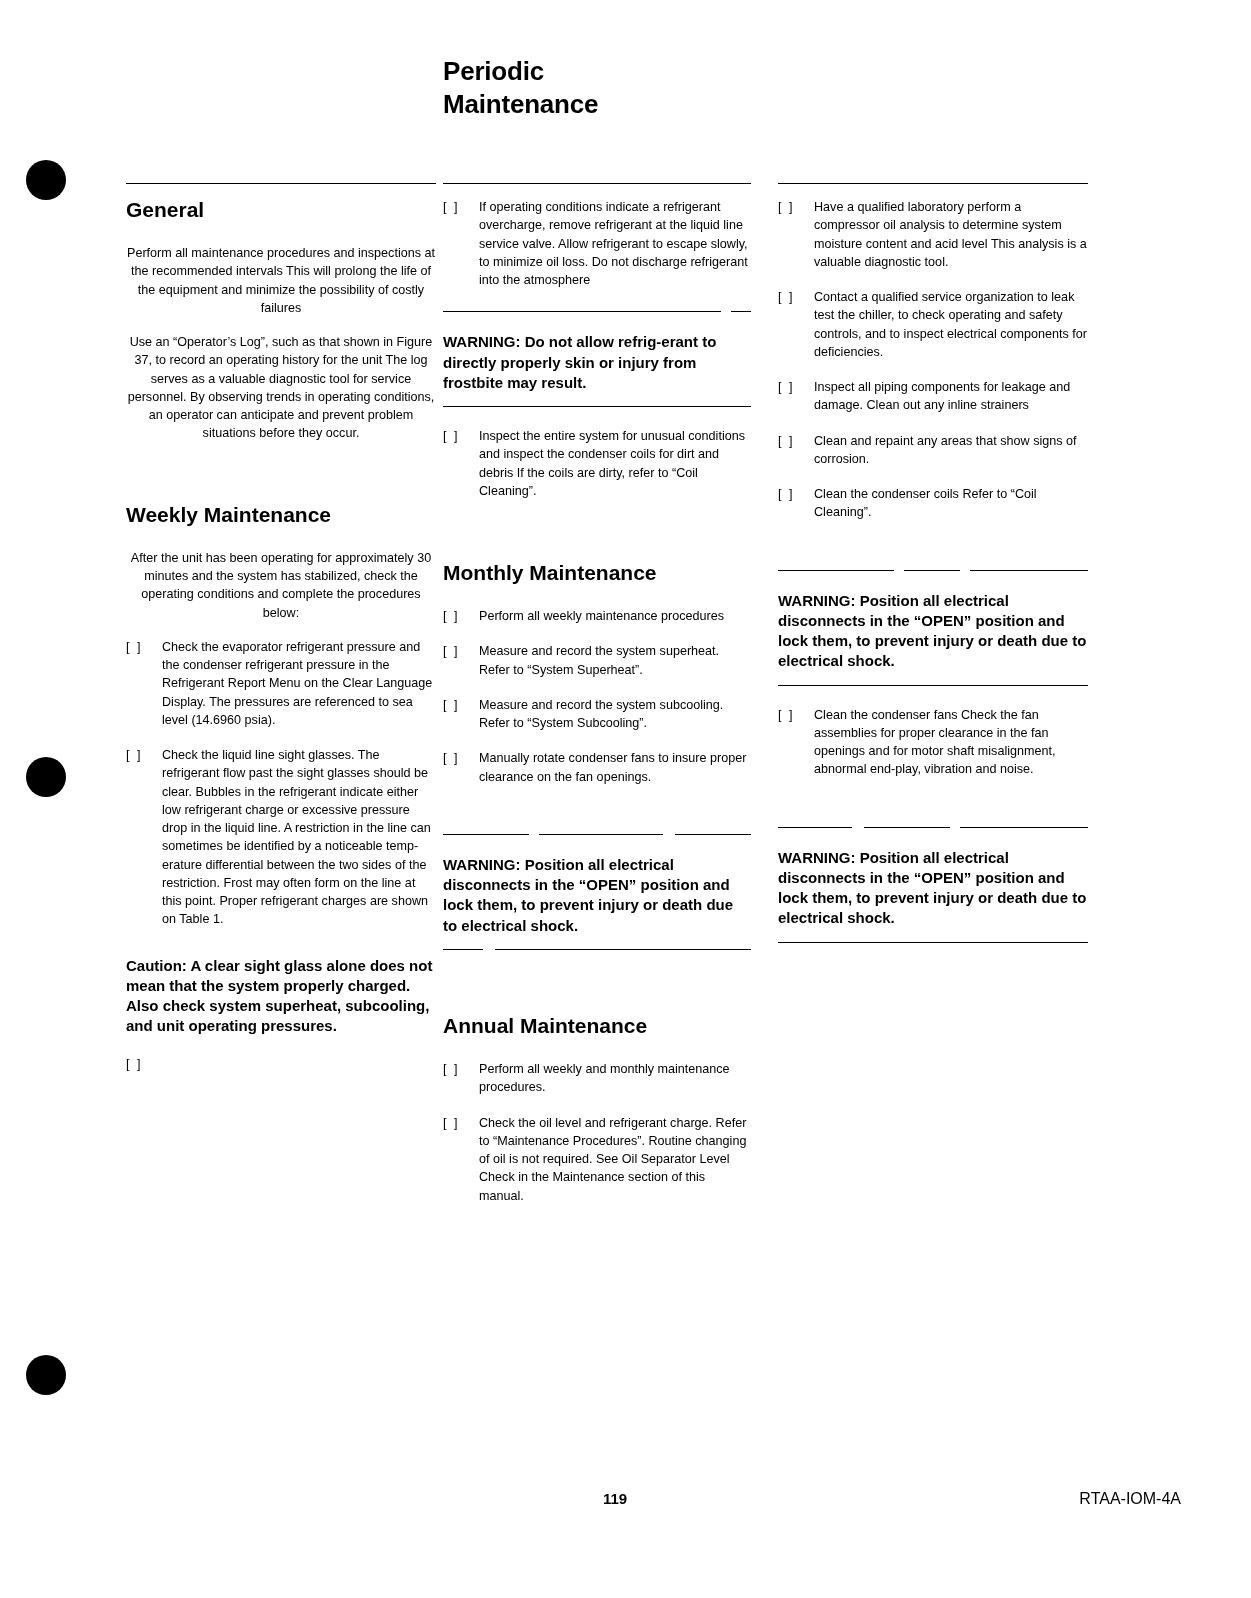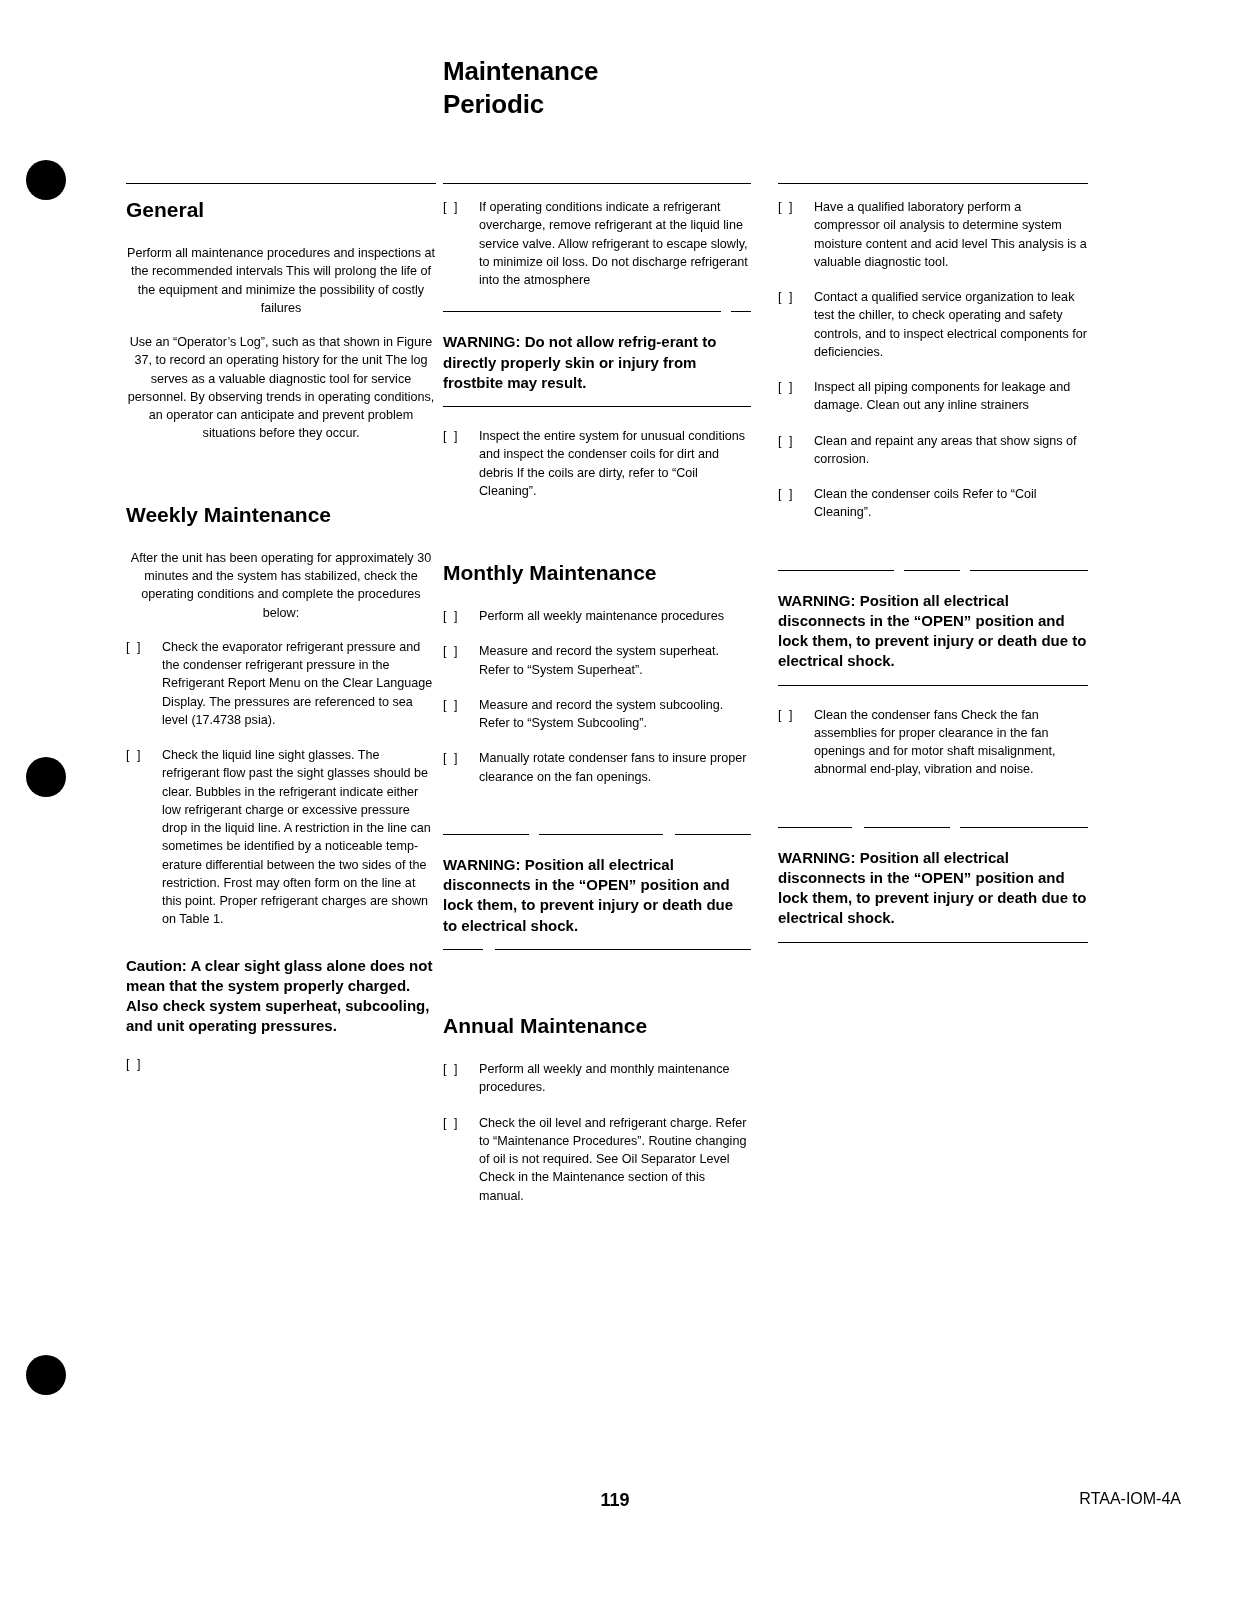--- a/index.html
+++ b/index.html
@@ -121,38 +121,38 @@
   .spacer-md { height: 20px; }
   .spacer-sm { height: 10px; }
 
   
   .footer-page {
     position: absolute;
     left: 0;
     top: 1490px;
     width: 1230px;
     text-align: center;
-    font-size: 18px;
+    font-size: 15px;
     font-weight: bold;
   }
   .footer-code {
     position: absolute;
     right: 70px;
     top: 1490px;
     font-size: 16px;
   }
 </style>
 </head>
 <body>
 
 <div class="page">
 
   <div class="page-header">
+    <div class="title-line">Periodic</div>
     <div class="title-line">Maintenance</div>
-    <div class="title-line">Periodic</div>
   </div>
 
   <div class="margin-dot dot1"></div>
   <div class="margin-dot dot2"></div>
   <div class="margin-dot dot3"></div>
 
   <div class="col col1">
     <div class="rule"></div>
 
     <h2 class="section-title tight">General</h2>
@@ -161,21 +161,21 @@
     <p class="body">Use an “Operator’s Log”, such as that shown in Figure 37, to record an operating history for the unit  The log serves as a valuable diagnostic tool for service personnel.  By observing trends in operating conditions, an operator can anticipate and prevent problem situations before they occur.</p>
 
     <div class="spacer-lg"></div>
 
     <h2 class="section-title">Weekly Maintenance</h2>
 
     <p class="body">After the unit has been operating for approximately 30 minutes and the system has stabilized, check the operating conditions and complete the procedures below:</p>
 
     <div class="cb-item">
       <span class="cb">[ ]</span>
-      <span>Check the evaporator refrigerant pressure and the condenser refrigerant pressure in the Refrigerant Report Menu on the Clear Language Display.  The pressures are referenced to sea level (17.4738 psia).</span>
+      <span>Check the evaporator refrigerant pressure and the condenser refrigerant pressure in the Refrigerant Report Menu on the Clear Language Display.  The pressures are referenced to sea level (14.6960 psia).</span>
     </div>
 
     <div class="cb-item">
       <span class="cb">[ ]</span>
       <span>Check the liquid line sight glasses. The refrigerant flow past the sight glasses should be clear.  Bubbles in the refrigerant indicate either low refrigerant charge or excessive pressure drop in the liquid line.  A restriction in the line can sometimes be identified by a noticeable temp-erature differential between the two sides of the restriction.  Frost may often form on the line at this point. Proper refrigerant charges are shown on Table 1.</span>
     </div>
 
     <div class="spacer-sm"></div>
 
     <p class="caution">Caution: A clear sight glass alone does not mean that the system properly charged. Also check system superheat, subcooling, and unit operating pressures.</p>

